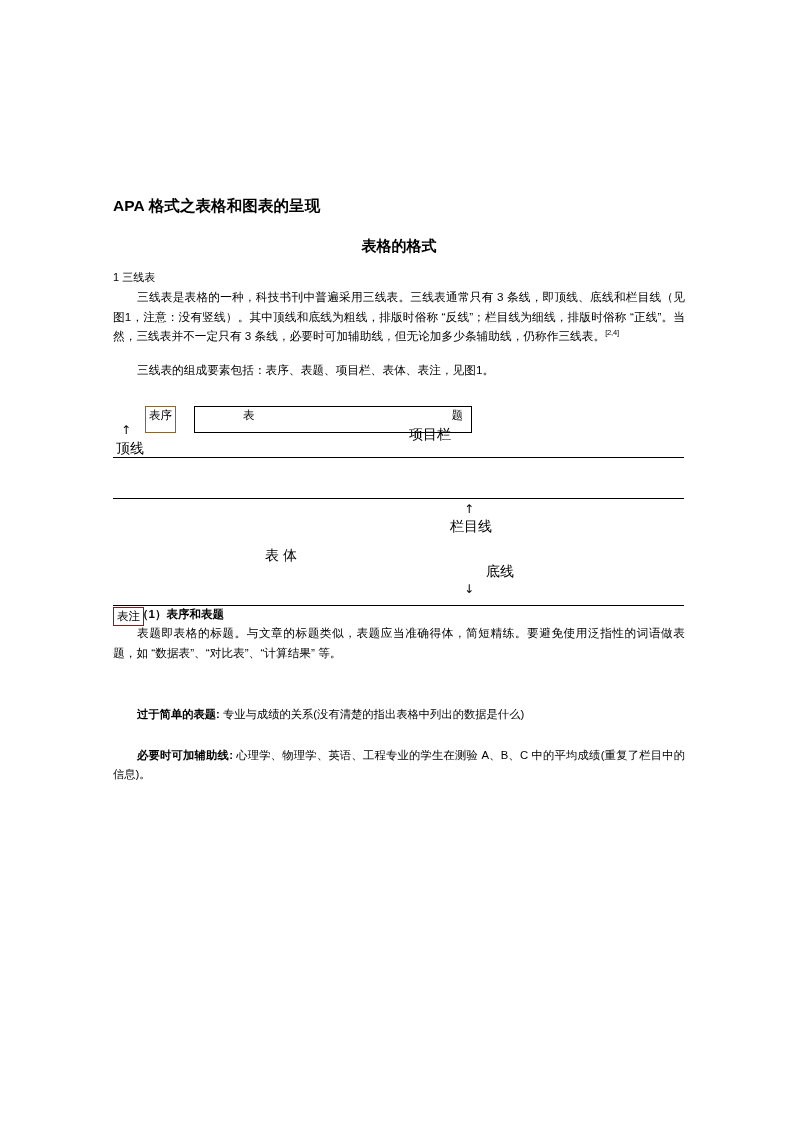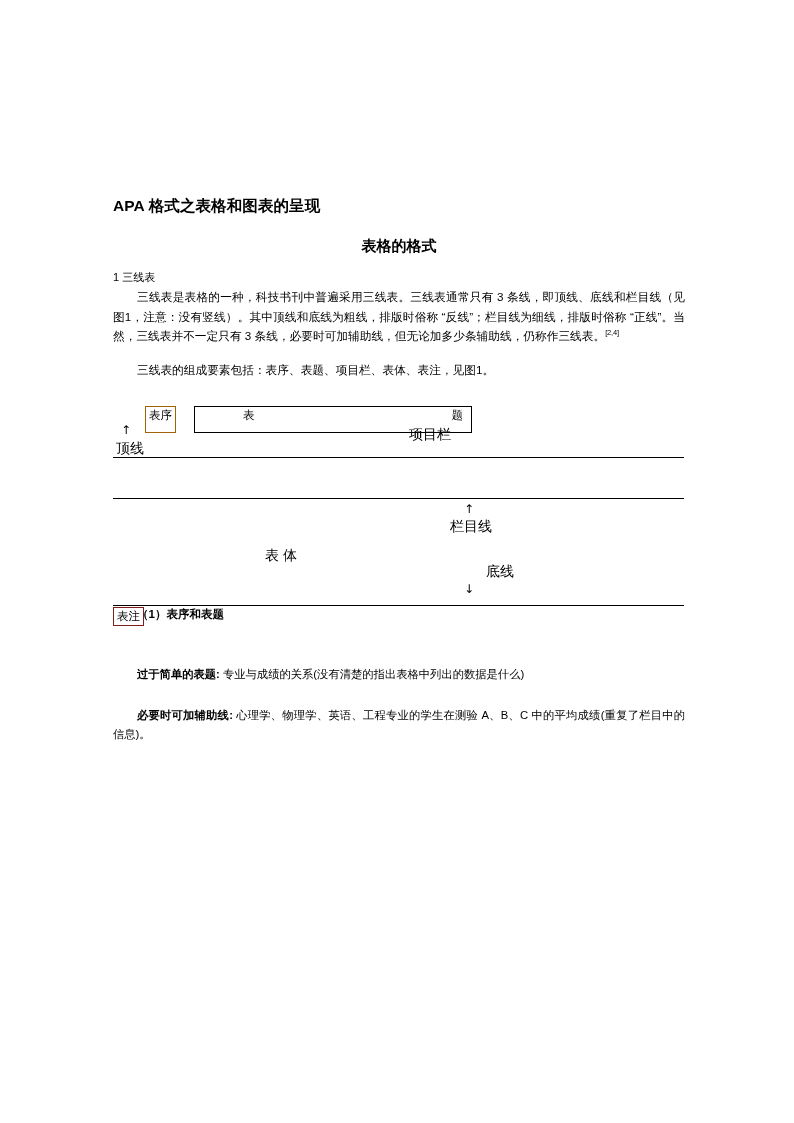--- a/index.html
+++ b/index.html
@@ -206,20 +206,21 @@
 
       <span class="fig-label lbl-dixian">底线</span>
       <span class="arrow arr-down-right">↓</span>
 
       <div class="box-biaozhu">表注</div>
     </div>
 
     <h4 class="h4">（1）表序和表题</h4>
 
 
+    <p class="body">表题即表格的标题。与文章的标题类似，表题应当准确得体，简短精练。要避免使用泛指性的词语做表题，如 “数据表”、“对比表”、“计算结果” 等。</p>
 
     <div class="examples">
       <p class="example"><span class="tag">过于简单的表题:</span><span> 专业与成绩的关系(没有清楚的指出表格中列出的数据是什么)</span></p>
 
       <p class="example spaced"><span class="tag">必要时可加辅助线:</span><span> 心理学、物理学、英语、工程专业的学生在测验 A、B、C 中的平均成绩(重复了栏目中的信息)。</span></p>
 
     </div>
 
   </div>
 </div>

